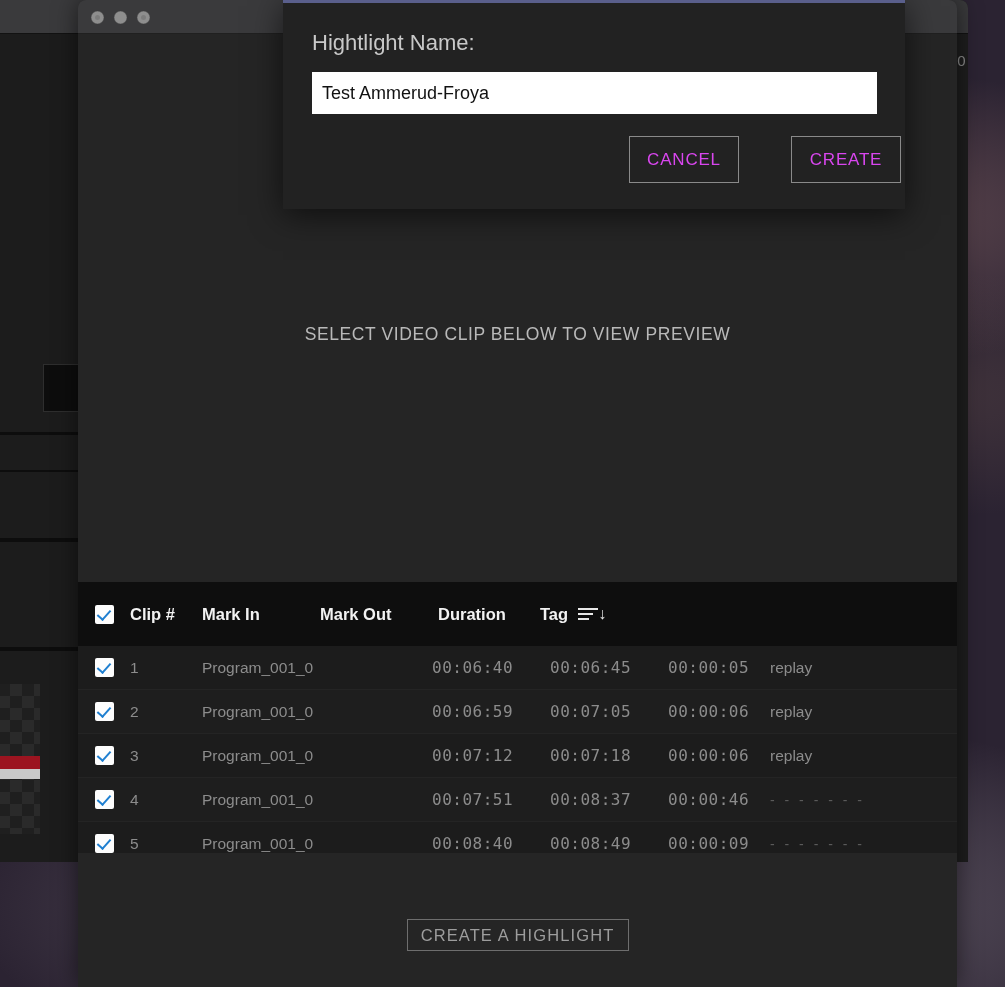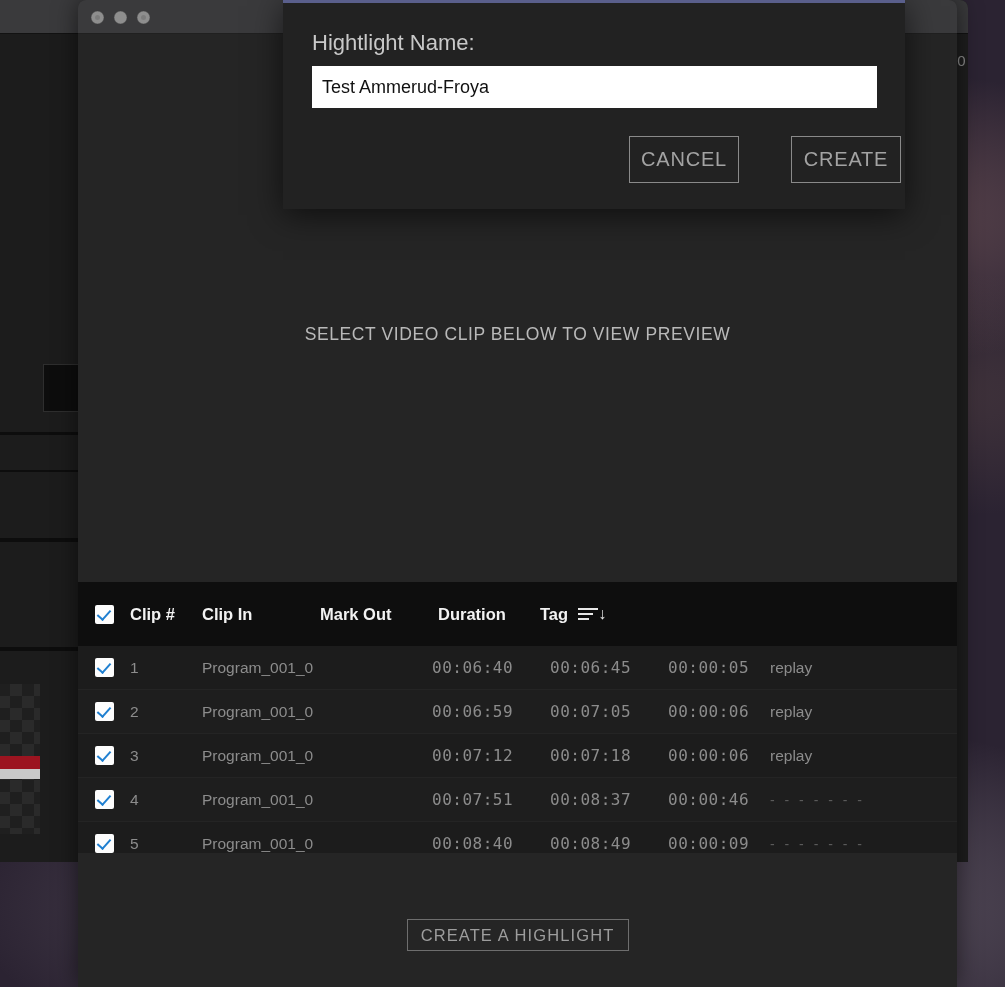--- a/index.html
+++ b/index.html
@@ -159,29 +159,29 @@
   #modal-overlay{ position:absolute; inset:0; }
   #modal{
     position:absolute; left:205px; top:0; width:622px; height:209px;
     background:#222222; box-shadow:0 6px 30px rgba(0,0,0,.6);
   }
   #modal-label{
     position:absolute; left:29px; top:30px;
     color:#c9c9c9; font-size:22px;
   }
   #name-input{
-    position:absolute; left:29px; top:66px; width:565px; height:42px;
+    position:absolute; left:29px; top:72px; width:565px; height:42px;
     background:#ffffff; border:none; outline:none;
     padding:0 10px; font-size:18px; color:#111;
     font-family:"Liberation Sans", sans-serif;
   }
   .modal-btn{
     position:absolute; top:136px; height:47px;
     background:transparent; border:1px solid #8a8a8a;
-    color:#a3a3a3; font-size:20px; letter-spacing:.8px;
+    color:#d946ef; font-size:17px; letter-spacing:.8px;
     cursor:pointer; font-family:"Liberation Sans", sans-serif;
   }
   #cancel-btn{ left:346px; width:110px; }
   #create-btn{ left:484px; width:110px;margin-left:24px; }
 
   #modal-topline{ position:absolute; left:0; top:0; width:622px; height:3px;
      background:#5a5f8c; }
 </style>
 </head>
 <body>
@@ -229,21 +229,21 @@
     <div id="preview-msg">SELECT VIDEO CLIP BELOW TO VIEW PREVIEW</div>
   </div>
 
   <div id="clip-table">
 
     <div id="thead">
       <div class="c-chk">
         <div class="chk"></div>
       </div>
       <div class="c-num">Clip #</div>
-      <div class="c-in">Clip In</div>
+      <div class="c-in">Mark In</div>
       <div class="c-out">Mark Out</div>
       <div class="c-dur">Duration</div>
       <div class="c-tag">
         <span>Tag</span>
         <span id="sort-icon">
           <i></i>
             <i></i>
             <i></i>
             <span class="arw">↓</span>
         </span>

